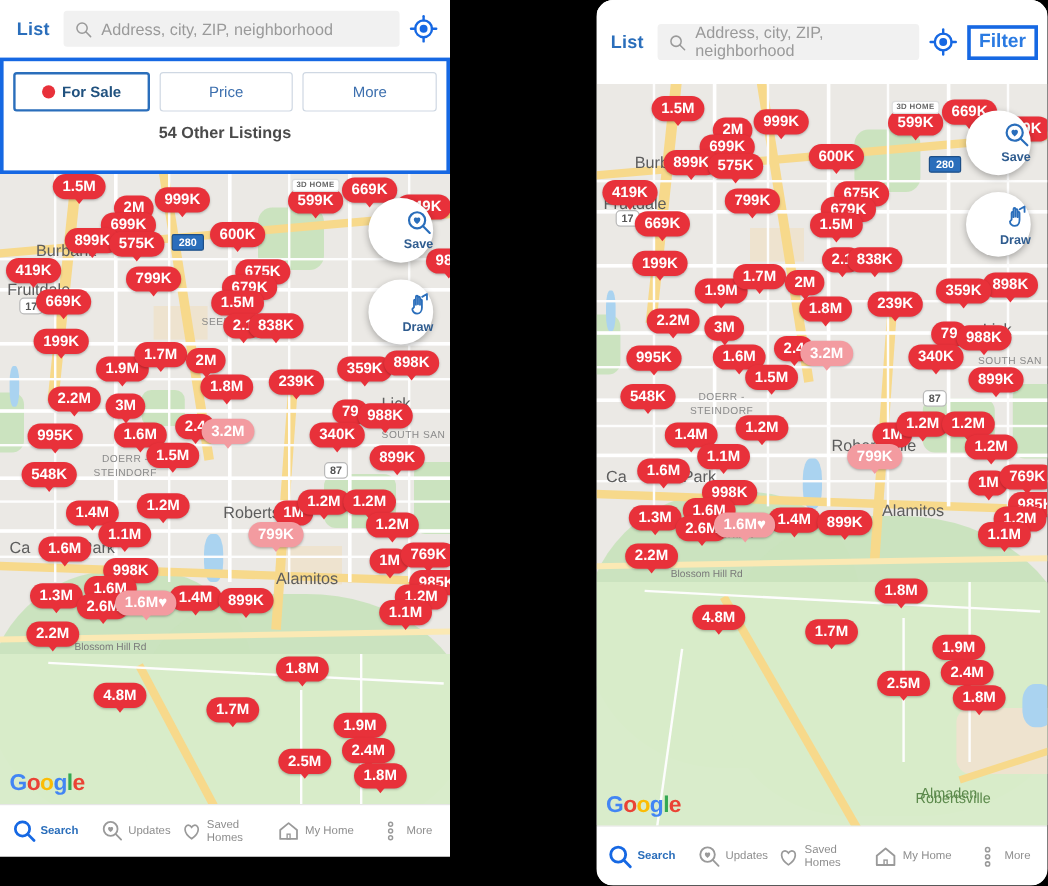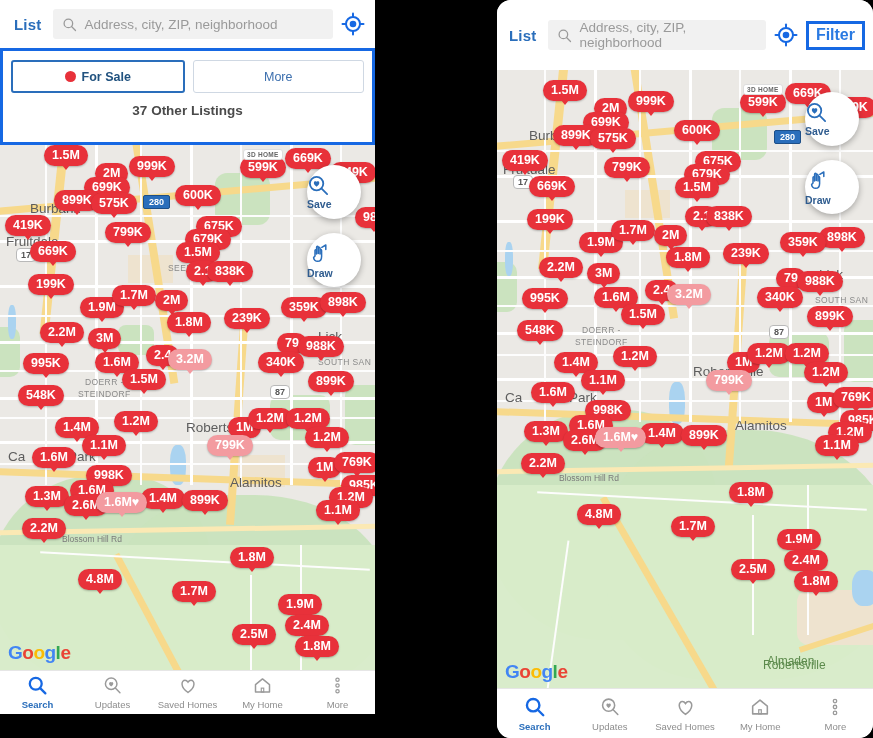--- a/index.html
+++ b/index.html
@@ -135,21 +135,21 @@
     position: absolute; background: #fff; color: #666;
     font-size: 6.5px; font-weight: bold; letter-spacing: .3px;
     padding: 1px 3px; border-radius: 3px; white-space: nowrap;
     border: 1px solid #ddd;
   }
 
   
   .fab {
     position: absolute; width: 54px; height: 54px; border-radius: 50%;
     background: #fff; box-shadow: 0 2px 6px rgba(0,0,0,.3);
-    display: flex; flex-direction: column; align-items: flex-start;
+    display: flex; flex-direction: column; align-items: flex-end;
     justify-content: center; gap: 1px;
   }
   .fab .lab { font-size: 10.5px; color: #2f5c8f; font-weight: bold; }
 
   
   .gmark { position: absolute; font-size: 19px; font-weight: bold; letter-spacing: -.5px; }
   .gmark span:nth-child(1){ color:#4285F4; }
   .gmark span:nth-child(2){ color:#EA4335; }
   .gmark span:nth-child(3){ color:#FBBC05; }
   .gmark span:nth-child(4){ color:#4285F4; }
@@ -158,21 +158,21 @@
 
   
   .bottomnav {
     position: absolute; left: 0; right: 0;
     background: #fff; display: flex; align-items: center;
     border-top: 1px solid #e6e6e6;
   }
   #nav-left  { top: 670px; height: 44px; }
   #nav-right { top: 688px; height: 50px; border-radius: 0 0 14px 14px; }
   .navitem {
-    flex: 1; display: flex; flex-direction: column;
+    flex: 1; display: flex; flex-direction: row;
     align-items: center; justify-content: center; gap: 3px;
   }
   .navitem .nlab { font-size: 9.5px; color: #8d8d8d; }
   .navitem.active .nlab { color: #2a6ebb; font-weight: bold; }
 
   
   .arrow-wrap { position: absolute; left: 405px; top: 340px; width: 70px; height: 22px; }
 
   
   .gutter { position: absolute; background: #000; }
@@ -203,25 +203,28 @@
       </svg>
     </div>
 
     <div class="annot-box">
       <div class="filter-chips">
         <div class="chip active">
           <span class="dot-red"></span>
           <span>For Sale</span>
         </div>
         <div class="chip">
+          <span>Price</span>
+        </div>
+        <div class="chip">
           <span>More</span>
         </div>
       </div>
       <div class="listing-tabs">
-        <div class="ltab">37 Other Listings</div>
+        <div class="ltab">54 Other Listings</div>
       </div>
     </div>
 
     <div class="map" id="map-left">
       <div class="map-inner">
         <div class="land"></div>
 
         <div class="green" style="left:-10px;top:330px;width:220px;height:210px;border-radius:50% 40% 30% 50%;"></div>
         <div class="green" style="left:120px;top:350px;width:270px;height:200px;border-radius:40% 50% 45% 35%;"></div>
         <div class="green soft" style="left:0px;top:400px;width:390px;height:140px;"></div>

